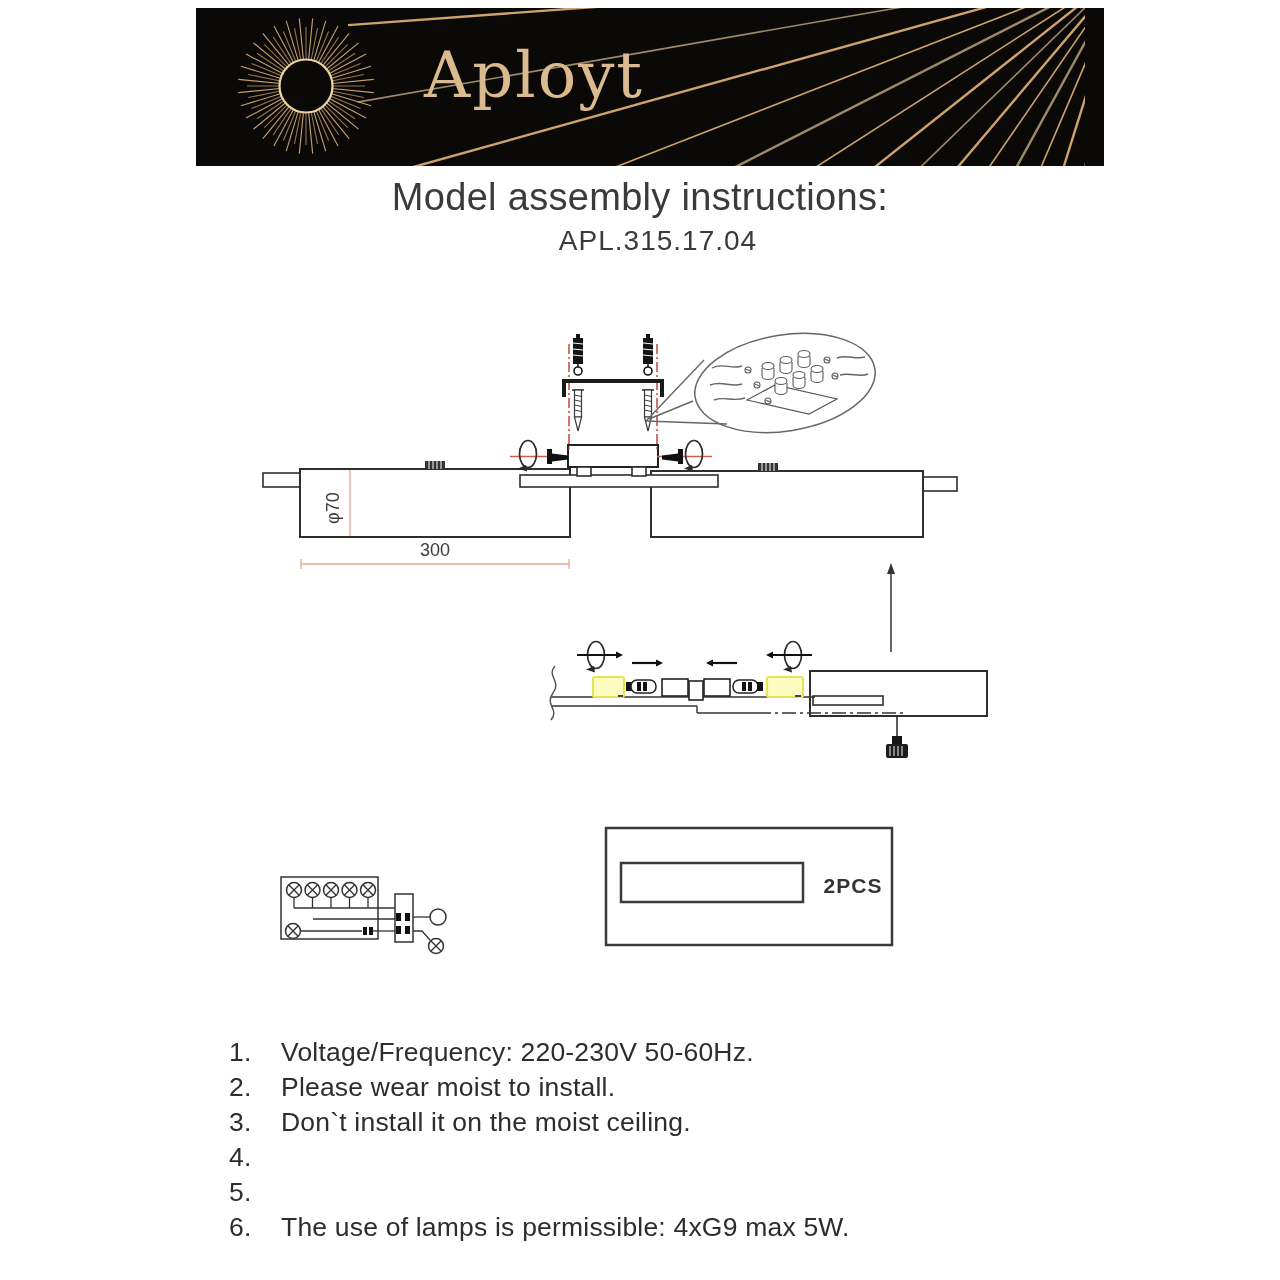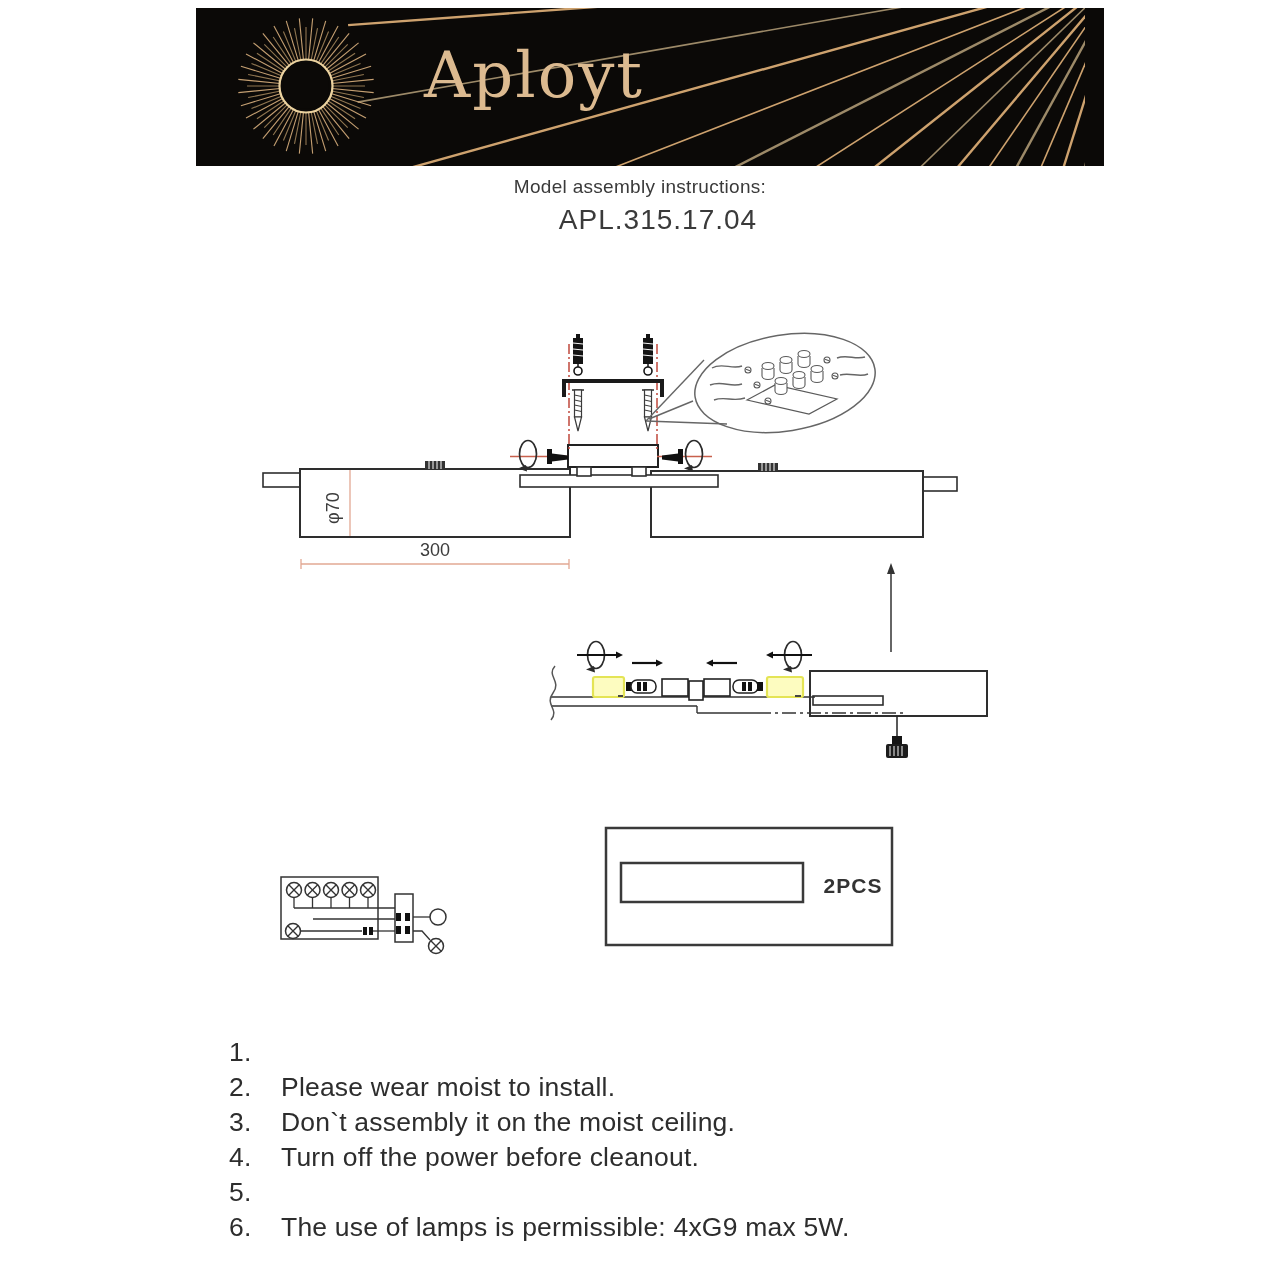--- a/index.html
+++ b/index.html
@@ -11,21 +11,21 @@
           background:#0b0907;overflow:hidden;padding-left:19px;}
   .banner svg{position:absolute;}
   .rays-svg{left:0;top:0;}
   .logo-svg{left:30px;top:0;}
   .brand{position:absolute;left:228px;top:30px;z-index:2;
          font-family:"DejaVu Serif",serif;font-size:64px;font-weight:400;
          color:#dcba90;letter-spacing:2px;}
 
   
   .title-block{position:absolute;left:0;top:176px;width:1280px;text-align:center;color:#3a3a3a;}
-  .title-line1{font-size:19px;letter-spacing:.3px;}
+  .title-line1{font-size:38px;letter-spacing:.3px;}
   .title-line2{font-size:28px;margin-top:6px;letter-spacing:1px;padding-left:36px;}
 
   
   .diagram{position:absolute;left:225px;top:300px;}
   .outline{fill:#fff;stroke:#2e2e2e;stroke-width:2;}
   .thin{fill:#fff;stroke:#2e2e2e;stroke-width:1.6;}
   .sketch{fill:none;stroke:#666;stroke-width:1.4;}
   .redline{stroke:#c0483c;stroke-width:1.5;stroke-dasharray:10 3 2 3;fill:none;}
   .redsolid{stroke:#c8604d;stroke-width:1.5;}
   .salmon{stroke:#e2a893;stroke-width:1.3;}
@@ -354,32 +354,32 @@
   <g>
     <rect x="381" y="528" width="286" height="117" fill="#fff" stroke="#3a3a3a" stroke-width="2.5"></rect>
     <rect x="396" y="563" width="182" height="39" fill="#fff" stroke="#3a3a3a" stroke-width="2.5"></rect>
     <text class="qty" x="628" y="593" text-anchor="middle">2PCS</text>
   </g>
 </svg>
 
 <div class="instructions">
   <div class="item">
     <span class="num">1.</span>
+    <span class="txt">Voltage/Frequency: 220-230V 50-60Hz.</span>
   </div>
   <div class="item">
     <span class="num">2.</span>
     <span class="txt">Please wear moist to install.</span>
   </div>
   <div class="item">
     <span class="num">3.</span>
-    <span class="txt">Don`t assembly it on the moist ceiling.</span>
+    <span class="txt">Don`t install it on the moist ceiling.</span>
   </div>
   <div class="item">
     <span class="num">4.</span>
-    <span class="txt">Turn off the power before cleanout.</span>
   </div>
   <div class="item">
     <span class="num">5.</span>
   </div>
   <div class="item">
     <span class="num">6.</span>
     <span class="txt">The use of lamps is permissible: 4xG9 max 5W.</span>
   </div>
 </div>
 

